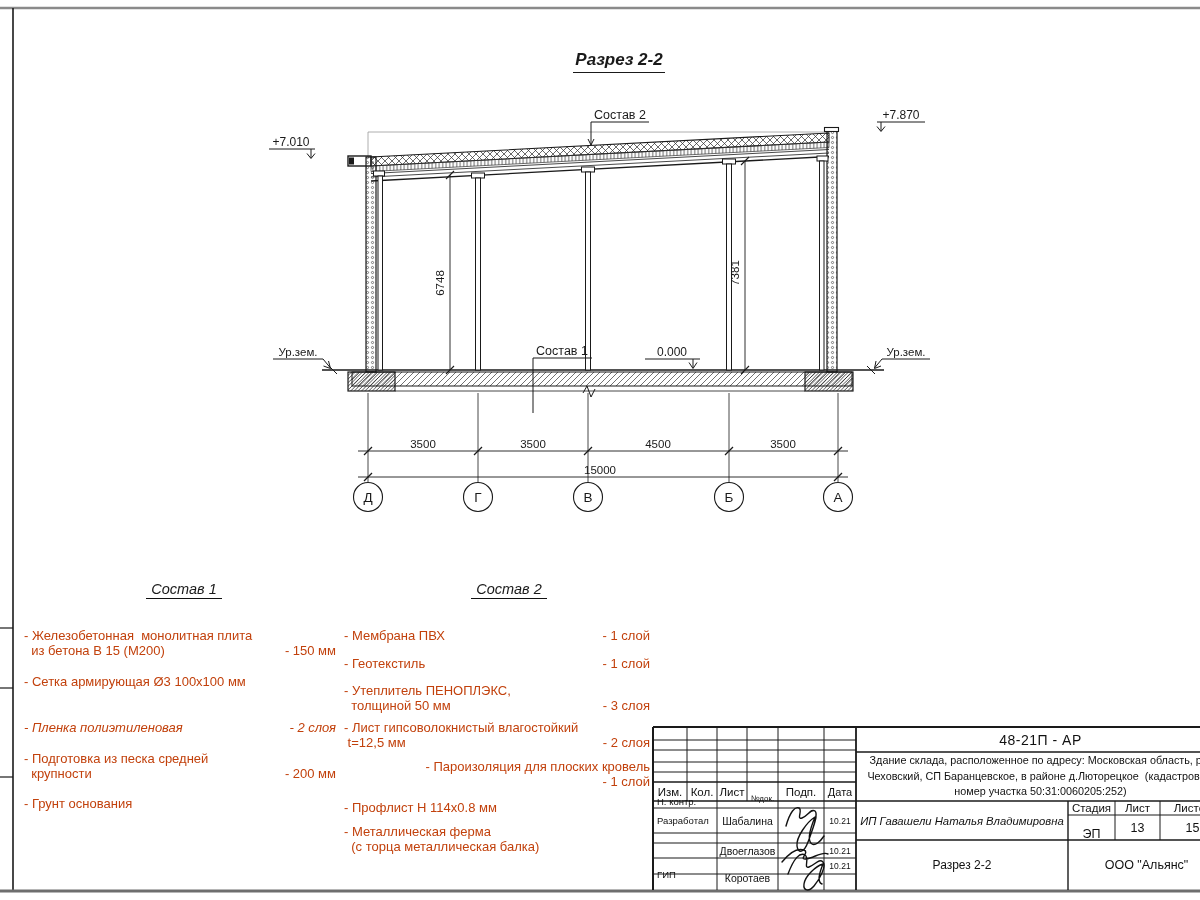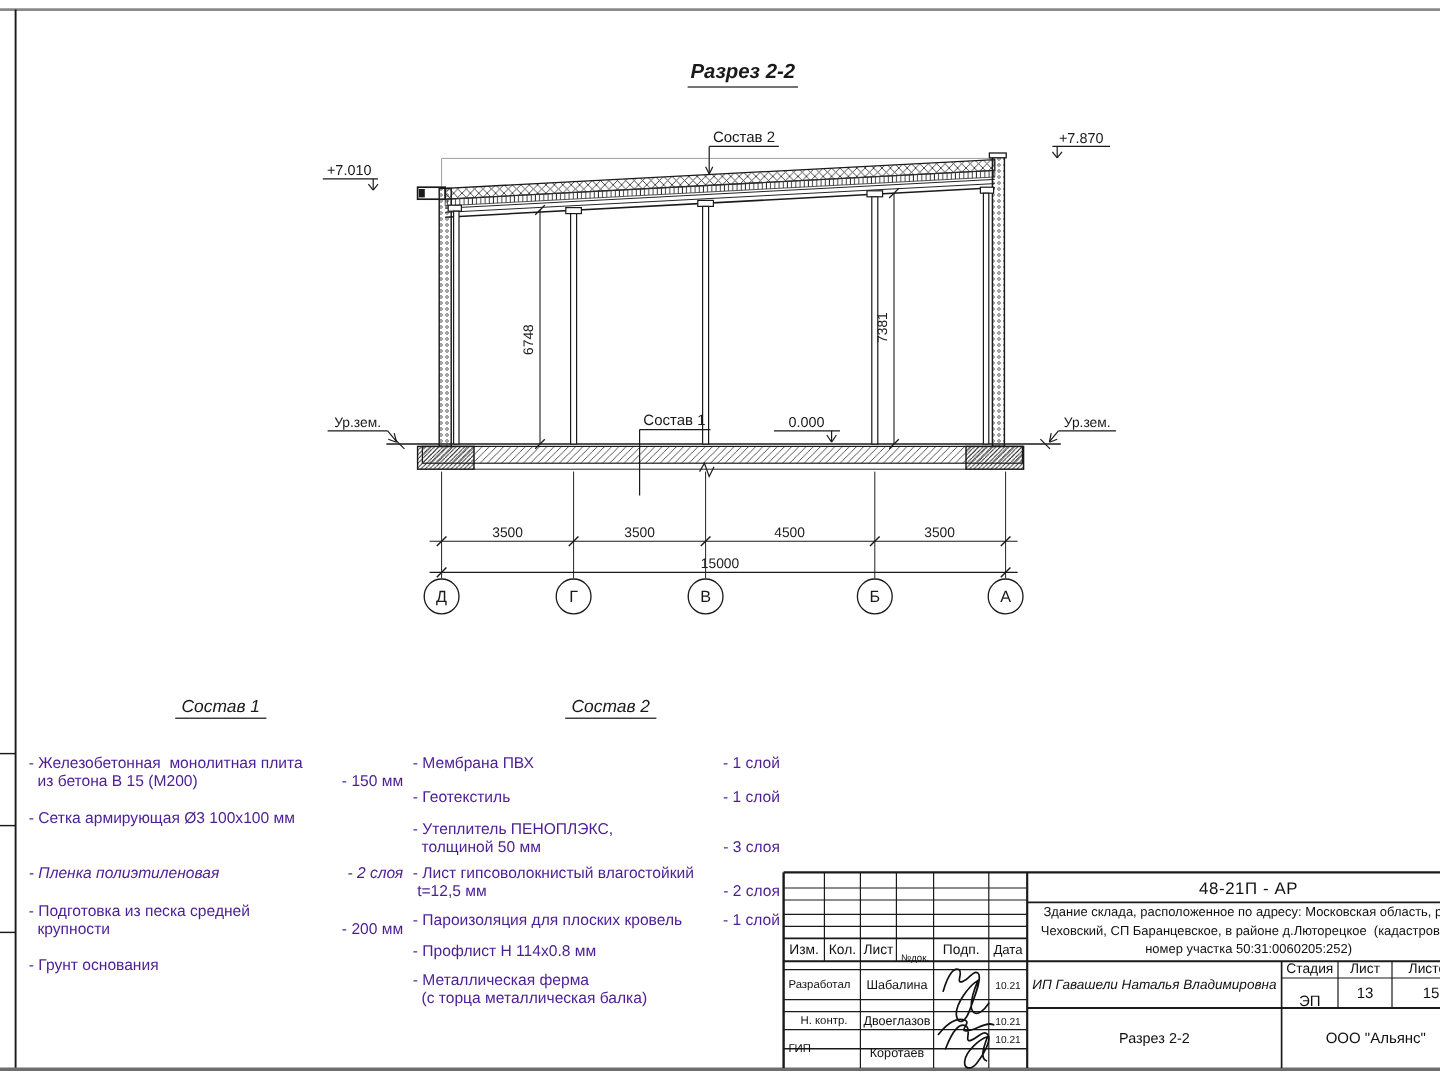--- a/index.html
+++ b/index.html
@@ -4,21 +4,21 @@
 <style>
   html,body{margin:0;padding:0;}
   body{font-family:"Liberation Sans", sans-serif;background:#e8e8e8;}
   .page{position:relative;width:1200px;height:900px;background:#ffffff;overflow:hidden;color:#1a1a1a;}
   svg{position:absolute;left:0;top:0;}
   svg text{fill:#1a1a1a;font-family:"Liberation Sans", sans-serif;}
   .sheet-title{position:absolute;left:549px;top:50px;width:140px;text-align:center;}
   .sheet-title span{display:inline-block;font-style:italic;font-weight:bold;font-size:17px;border-bottom:1.5px solid #1a1a1a;padding:0 2px 2px 2px;}
   .shead{position:absolute;width:150px;text-align:center;}
   .shead span{display:inline-block;font-style:italic;font-size:14.5px;border-bottom:1.2px solid #111;padding:0 5px 1px 5px;}
-  .slist{position:absolute;font-size:13px;line-height:15px;color:#4c1d95;}
+  .slist{position:absolute;font-size:13px;line-height:15px;color:#c2410c;}
   .sitem{display:flex;justify-content:space-between;align-items:flex-end;}
   .iname{white-space:pre;}
   .ival{white-space:nowrap;margin-left:8px;}
   .cell{position:absolute;display:flex;align-items:center;justify-content:center;color:#111;overflow:visible;white-space:nowrap;}
   .cell.left{justify-content:flex-start;}
   .obj{white-space:pre;text-align:center;line-height:15.5px;}
   .it{font-style:italic;}
 </style>
 </head>
 <body>
@@ -271,21 +271,21 @@
     <div class="sitem" style="margin-top:12px;">
       <span class="iname">- Утеплитель ПЕНОПЛЭКС,
   толщиной 50 мм</span>
       <span class="ival">- 3 слоя</span>
     </div>
     <div class="sitem" style="margin-top:7px;">
       <span class="iname">- Лист гипсоволокнистый влагостойкий
  t=12,5 мм</span>
       <span class="ival">- 2 слоя</span>
     </div>
-    <div class="sitem" style="margin-top:9px;">
+    <div class="sitem" style="margin-top:9px;flex-direction:column;">
       <span class="iname">- Пароизоляция для плоских кровель</span>
       <span class="ival">- 1 слой</span>
     </div>
     <div class="sitem" style="margin-top:11px;">
       <span class="iname">- Профлист Н 114х0.8 мм</span>
       <span class="ival"></span>
     </div>
     <div class="sitem" style="margin-top:9px;">
       <span class="iname">- Металлическая ферма
   (с торца металлическая балка)</span>
@@ -297,21 +297,21 @@
   <div class="cell" style="left:687px;top:783px;width:30px;height:18px;font-size:11.5px;">Кол.</div>
   <div class="cell" style="left:717px;top:783px;width:30px;height:18px;font-size:11.5px;">Лист</div>
   <div class="cell" style="left:747px;top:783px;width:31px;height:30px;font-size:8px;">№док.</div>
   <div class="cell" style="left:778px;top:783px;width:46px;height:18px;font-size:11.5px;">Подп.</div>
   <div class="cell" style="left:824px;top:783px;width:32px;height:18px;font-size:11px;">Дата</div>
 
   <div class="cell left" style="left:657px;top:808px;width:60px;height:25px;font-size:9.5px;">Разработал</div>
   <div class="cell" style="left:717px;top:808px;width:61px;height:25px;font-size:10.5px;">Шабалина</div>
   <div class="cell" style="left:824px;top:808px;width:32px;height:25px;font-size:8.5px;">10.21</div>
 
-  <div class="cell left" style="left:657px;top:843px;width:60px;height:15px;font-size:9.5px;margin-left:10px;">Н. контр.</div>
+  <div class="cell left" style="left:657px;top:794px;width:60px;height:15px;font-size:9.5px;">Н. контр.</div>
   <div class="cell" style="left:717px;top:843px;width:61px;height:15px;font-size:10.5px;">Двоеглазов</div>
   <div class="cell" style="left:824px;top:843px;width:32px;height:15px;font-size:8.5px;">10.21</div>
 
   <div class="cell left" style="left:657px;top:858px;width:60px;height:32px;font-size:9.5px;">ГИП</div>
   <div class="cell" style="left:717px;top:858px;width:61px;height:16px;font-size:10.5px;margin-top:12px;">Коротаев</div>
   <div class="cell" style="left:824px;top:858px;width:32px;height:16px;font-size:8.5px;">10.21</div>
 
   <div class="cell" style="left:856px;top:727px;width:369px;height:25px;font-size:14px;letter-spacing:0.5px;">48-21П - АР</div>
   <div class="cell obj" style="left:856px;top:752px;width:369px;height:49px;font-size:10.8px;">Здание склада, расположенное по адресу: Московская область, р-н
 Чеховский, СП Баранцевское, в районе д.Люторецкое  (кадастровый

